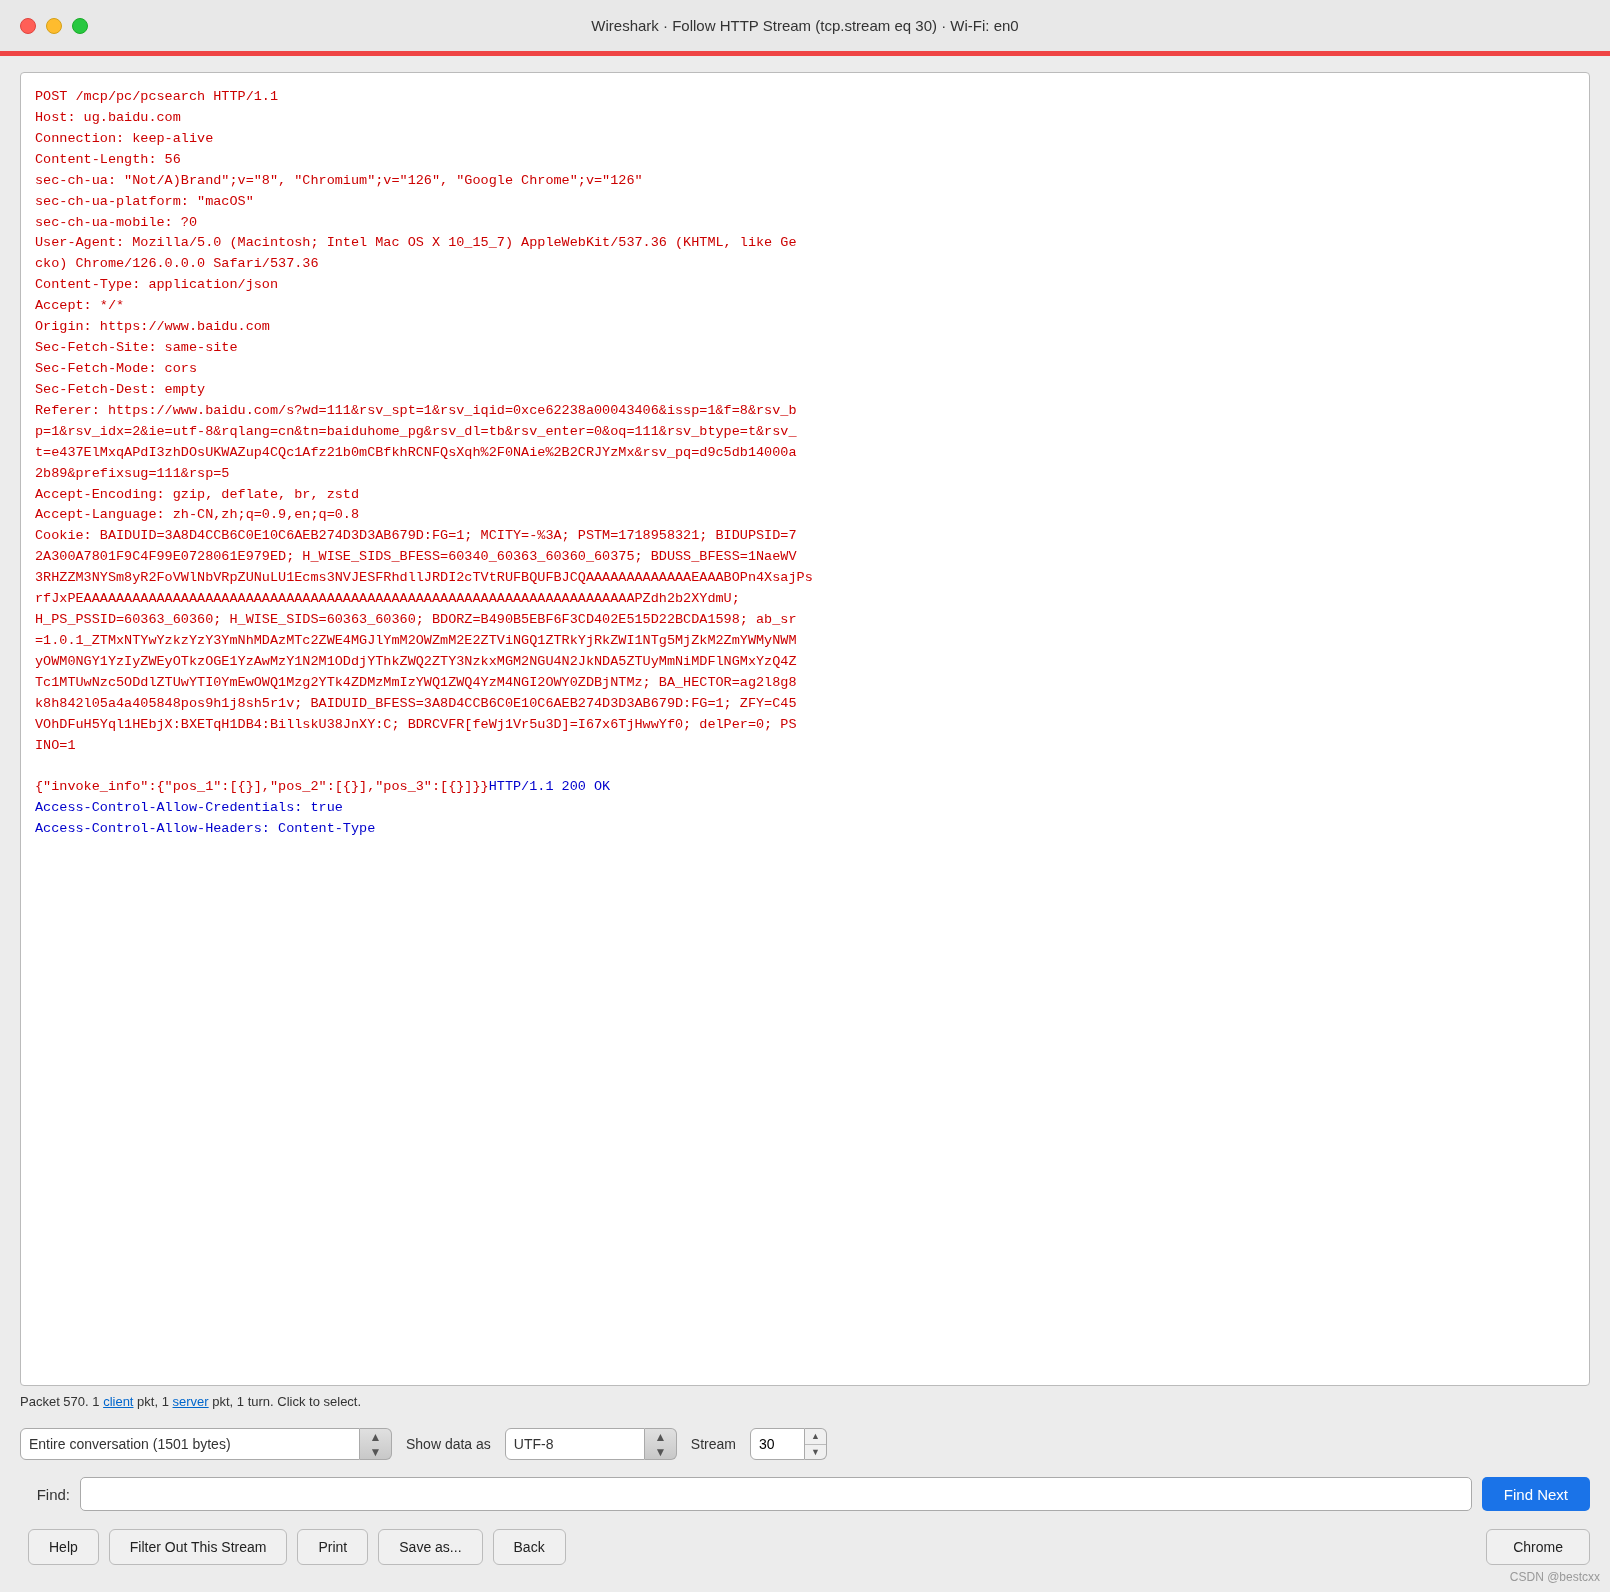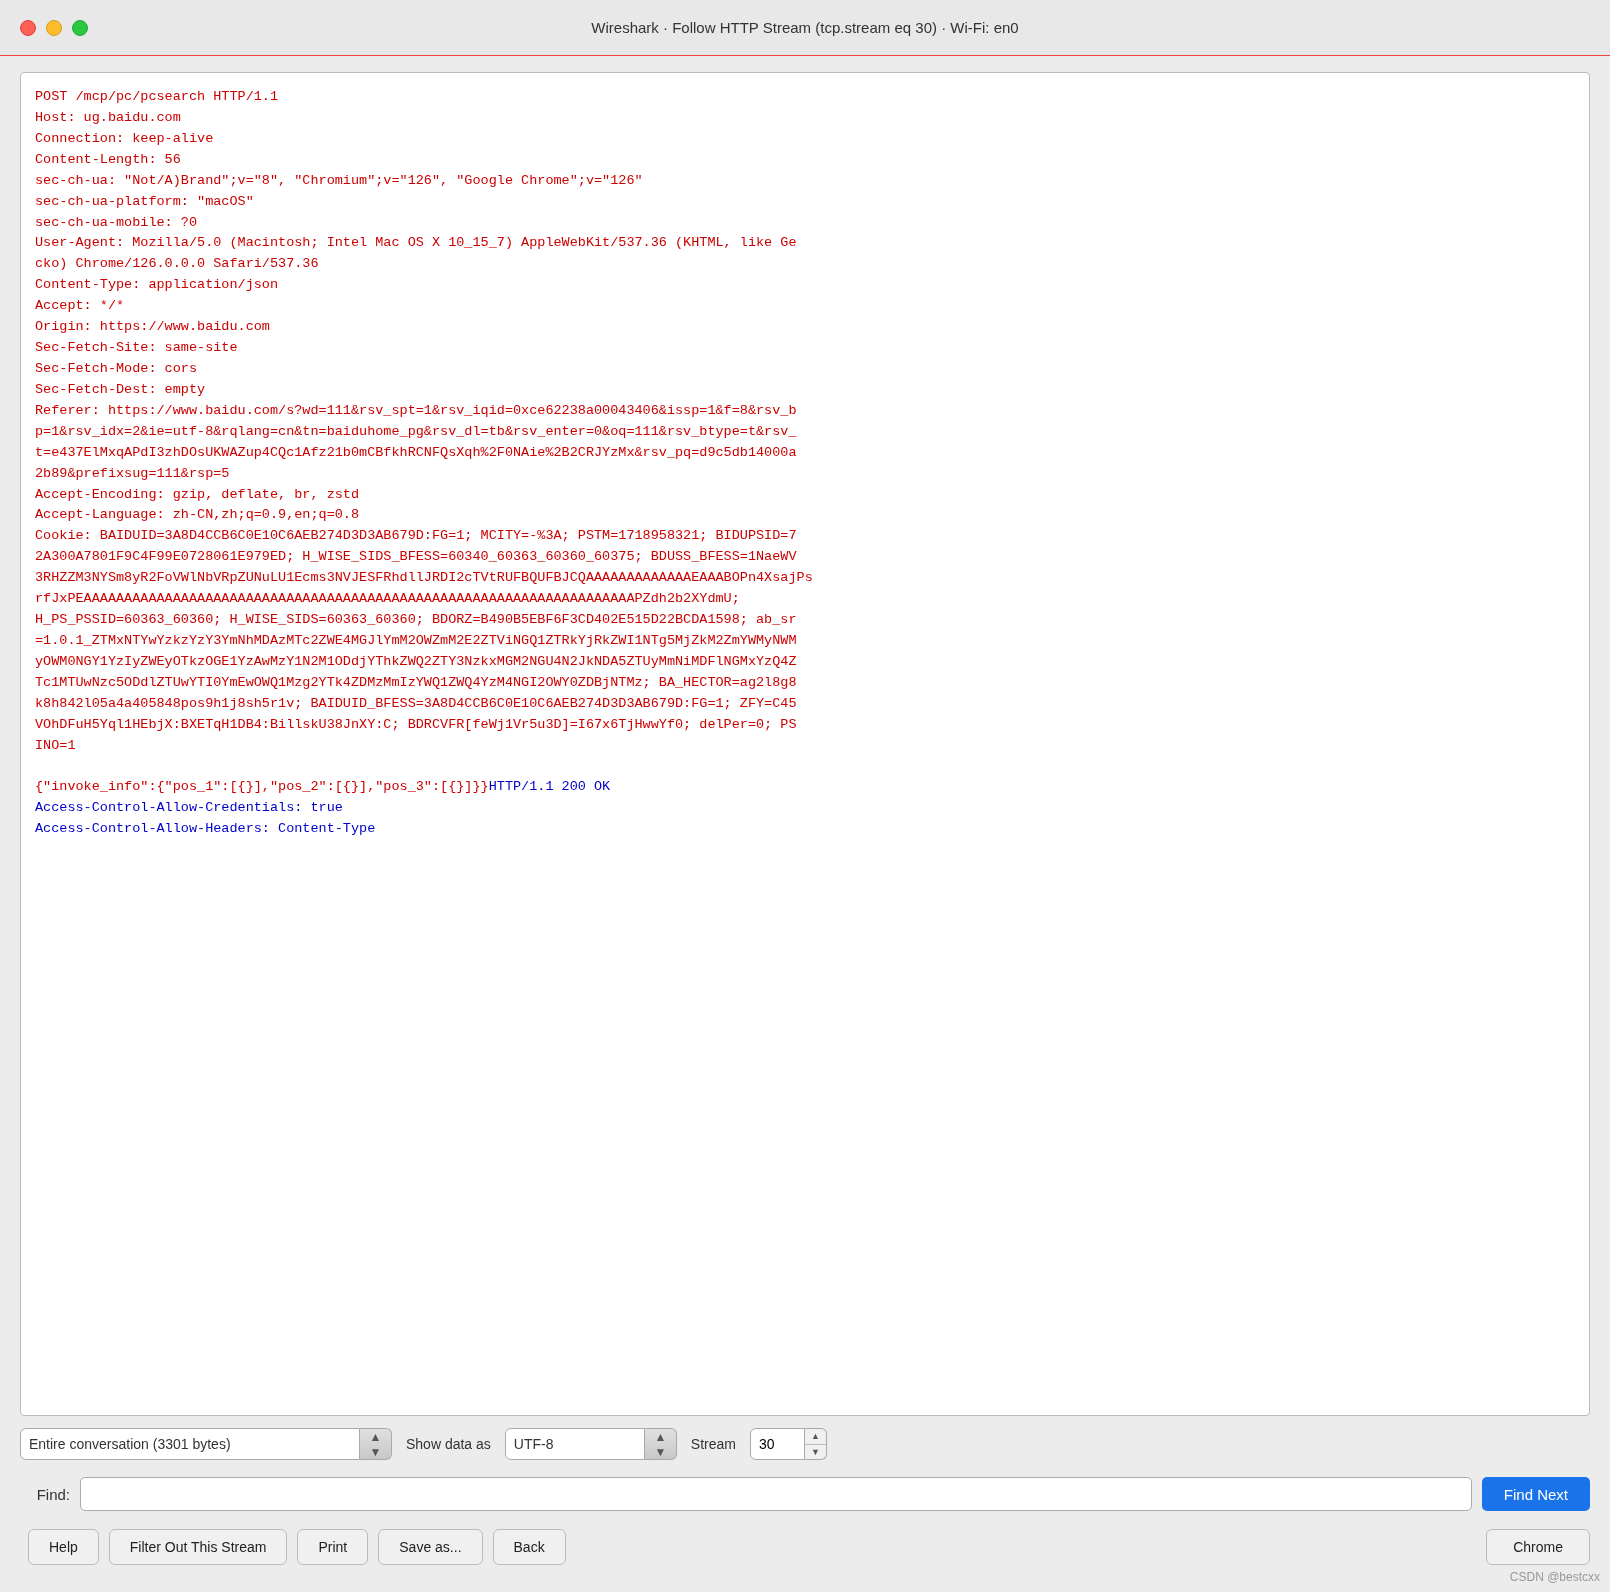--- a/index.html
+++ b/index.html
@@ -15,21 +15,21 @@
       font-family: -apple-system, BlinkMacSystemFont, "Helvetica Neue", Arial, sans-serif;
       display: flex;
       flex-direction: column;
       overflow: hidden;
     }
 
     
     .title-bar {
       height: 56px;
       background: #e8e8e8;
-      border-bottom: 1px solid #ef4444;
+      border-bottom: 5px solid #ef4444;
       display: flex;
       align-items: center;
       justify-content: center;
       position: relative;
       flex-shrink: 0;
     }
 
     .traffic-lights {
       position: absolute;
       left: 20px;
@@ -344,26 +344,29 @@
 Tc1MTUwNzc5ODdlZTUwYTI0YmEwOWQ1Mzg2YTk4ZDMzMmIzYWQ1ZWQ4YzM4NGI2OWY0ZDBjNTMz; BA_HECTOR=ag2l8g8
 k8h842l05a4a405848pos9h1j8sh5r1v; BAIDUID_BFESS=3A8D4CCB6C0E10C6AEB274D3D3AB679D:FG=1; ZFY=C45
 VOhDFuH5Yql1HEbjX:BXETqH1DB4:BillskU38JnXY:C; BDRCVFR[feWj1Vr5u3D]=I67x6TjHwwYf0; delPer=0; PS
 INO=1
 
 {"invoke_info":{"pos_1":[{}],"pos_2":[{}],"pos_3":[{}]}}</span><span class="blue-text">HTTP/1.1 200 OK
 Access-Control-Allow-Credentials: true
 Access-Control-Allow-Headers: Content-Type</span></div>
   </div>
 
+  <div class="packet-info">
+    <span>Packet 570. 1 </span><span class="link">client</span><span> pkt, 1 </span><span class="link">server</span><span> pkt, 1 turn. Click to select.</span>
+  </div>
 
   <div class="controls-row">
 
     <div class="select-with-arrow">
       <div class="select-box select-box-wide">
-        <span>Entire conversation (3301 bytes)</span>
+        <span>Entire conversation (1501 bytes)</span>
       </div>
       <div class="select-arrow">
         <span>▲</span>
         <span>▼</span>
       </div>
     </div>
 
     <span class="label-text">Show data as</span>
     <div class="select-with-arrow">
       <div class="select-box select-box-medium">

